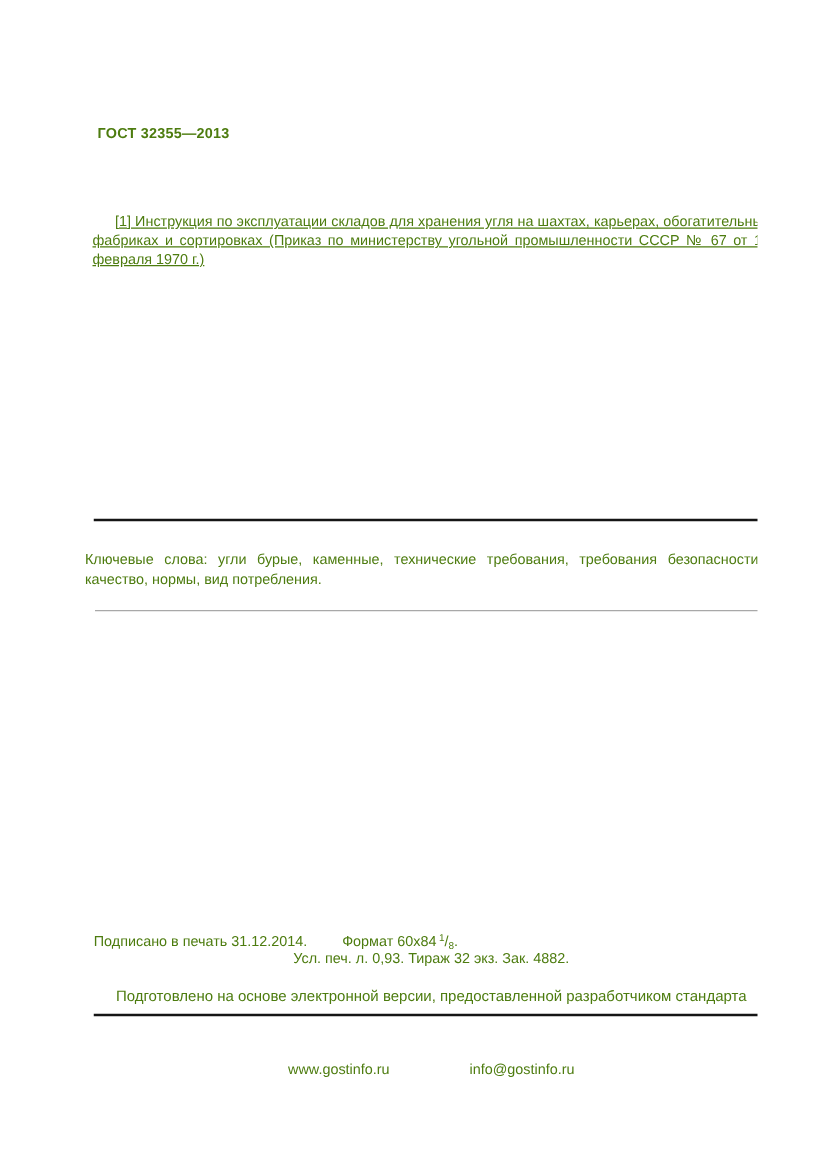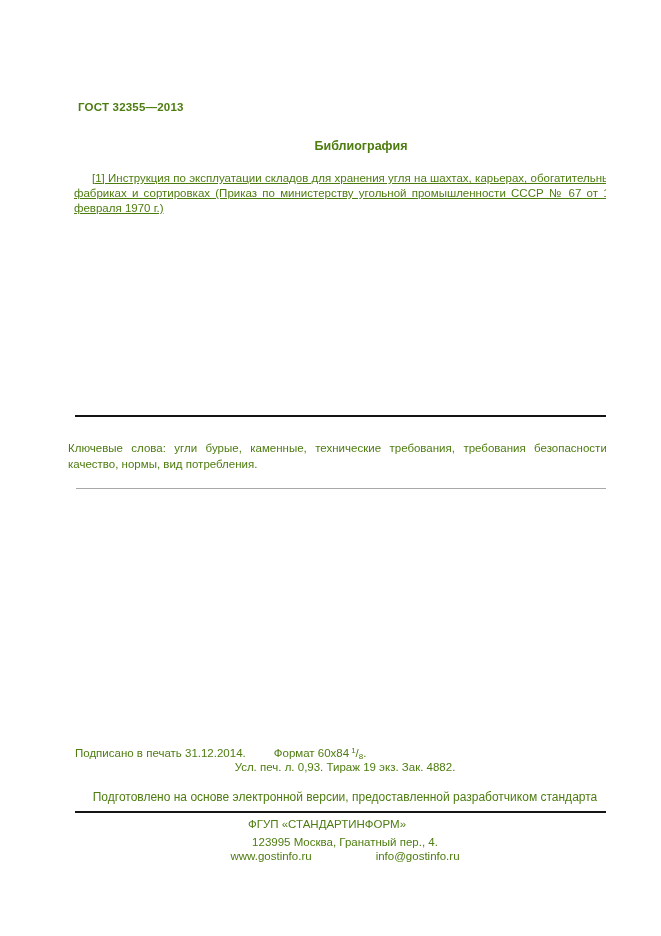--- a/index.html
+++ b/index.html
@@ -137,43 +137,40 @@
     font-size: 11.5px;
   }
 </style>
 </head>
 <body>
 
 <div class="page">
 
   <div class="abs gost-header">ГОСТ 32355—2013</div>
 
-  <div class="abs doc-title">Библиография</div>
 
   <p class="abs bib-entry">[1] Инструкция по эксплуатации складов для хранения угля на шахтах, карьерах, обогатительных фабриках и сортировках (Приказ по министерству угольной промышленности СССР № 67 от 10 февраля 1970 г.)</p>
 
   <div class="abs rule-dark rule-top" style="background:#151515;"></div>
 
 
   <p class="abs keywords">Ключевые слова: угли бурые, каменные, технические требования, требования безопасности, качество, нормы, вид потребления.</p>
 
   <div class="abs rule-thin" style="background:#a8a8a8;"></div>
 
   <div class="abs imprint-line1">
     <span>Подписано в печать 31.12.2014.</span><span class="format-info"><span>Формат 60х84</span><sup>1</sup><span>/</span><sub>8</sub><span>.</span></span>
   </div>
 
-  <div class="abs imprint-line2">Усл. печ. л. 0,93. Тираж 19 экз. Зак. 4882.</div>
+  <div class="abs imprint-line2">Усл. печ. л. 0,93. Тираж 32 экз. Зак. 4882.</div>
 
   <div class="abs prepared-note">Подготовлено на основе электронной версии, предоставленной разработчиком стандарта</div>
 
   <div class="abs rule-dark rule-bottom" style="background:#151515;"></div>
 
-  <div class="abs publisher">ФГУП «СТАНДАРТИНФОРМ»</div>
 
-  <div class="abs address">123995 Москва, Гранатный пер., 4.</div>
 
   <div class="abs contacts">
     <span>www.gostinfo.ru</span>
     <span>info@gostinfo.ru</span>
   </div>
 
 </div>
 
 </body></html>

